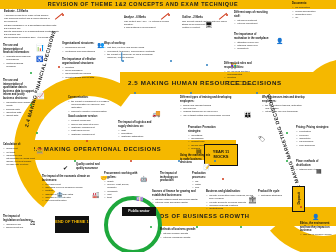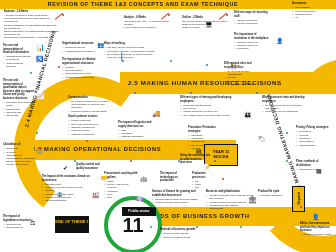--- a/index.html
+++ b/index.html
@@ -105,21 +105,20 @@
   <div class="arc" id="arc24"></div>
   <div class="arc" id="arc22"></div>
   <div class="arc" id="arc25r"></div>
 
   <div class="curvelabel" style="left:26px;top:124px;transform:rotate(-74deg);transform-origin:left center;">2.4 MAKING FINANCIAL DECISIONS</div>
 
   <div class="curvelabel" style="left:300px;top:190px;transform:rotate(-108deg);transform-origin:left center;">2.2 MAKING MARKETING DECISIONS</div>
 
   <div class="abs" id="year11">
     <div class="y">YEAR</div>
-    <div class="n">11</div>
   </div>
 
   <div class="abs" id="mocks">
     <div>YEAR 11 MOCKS</div>
   </div>
 
   <div class="abs" id="endtheme">
     <div>END OF THEME 1</div>
   </div>
 

